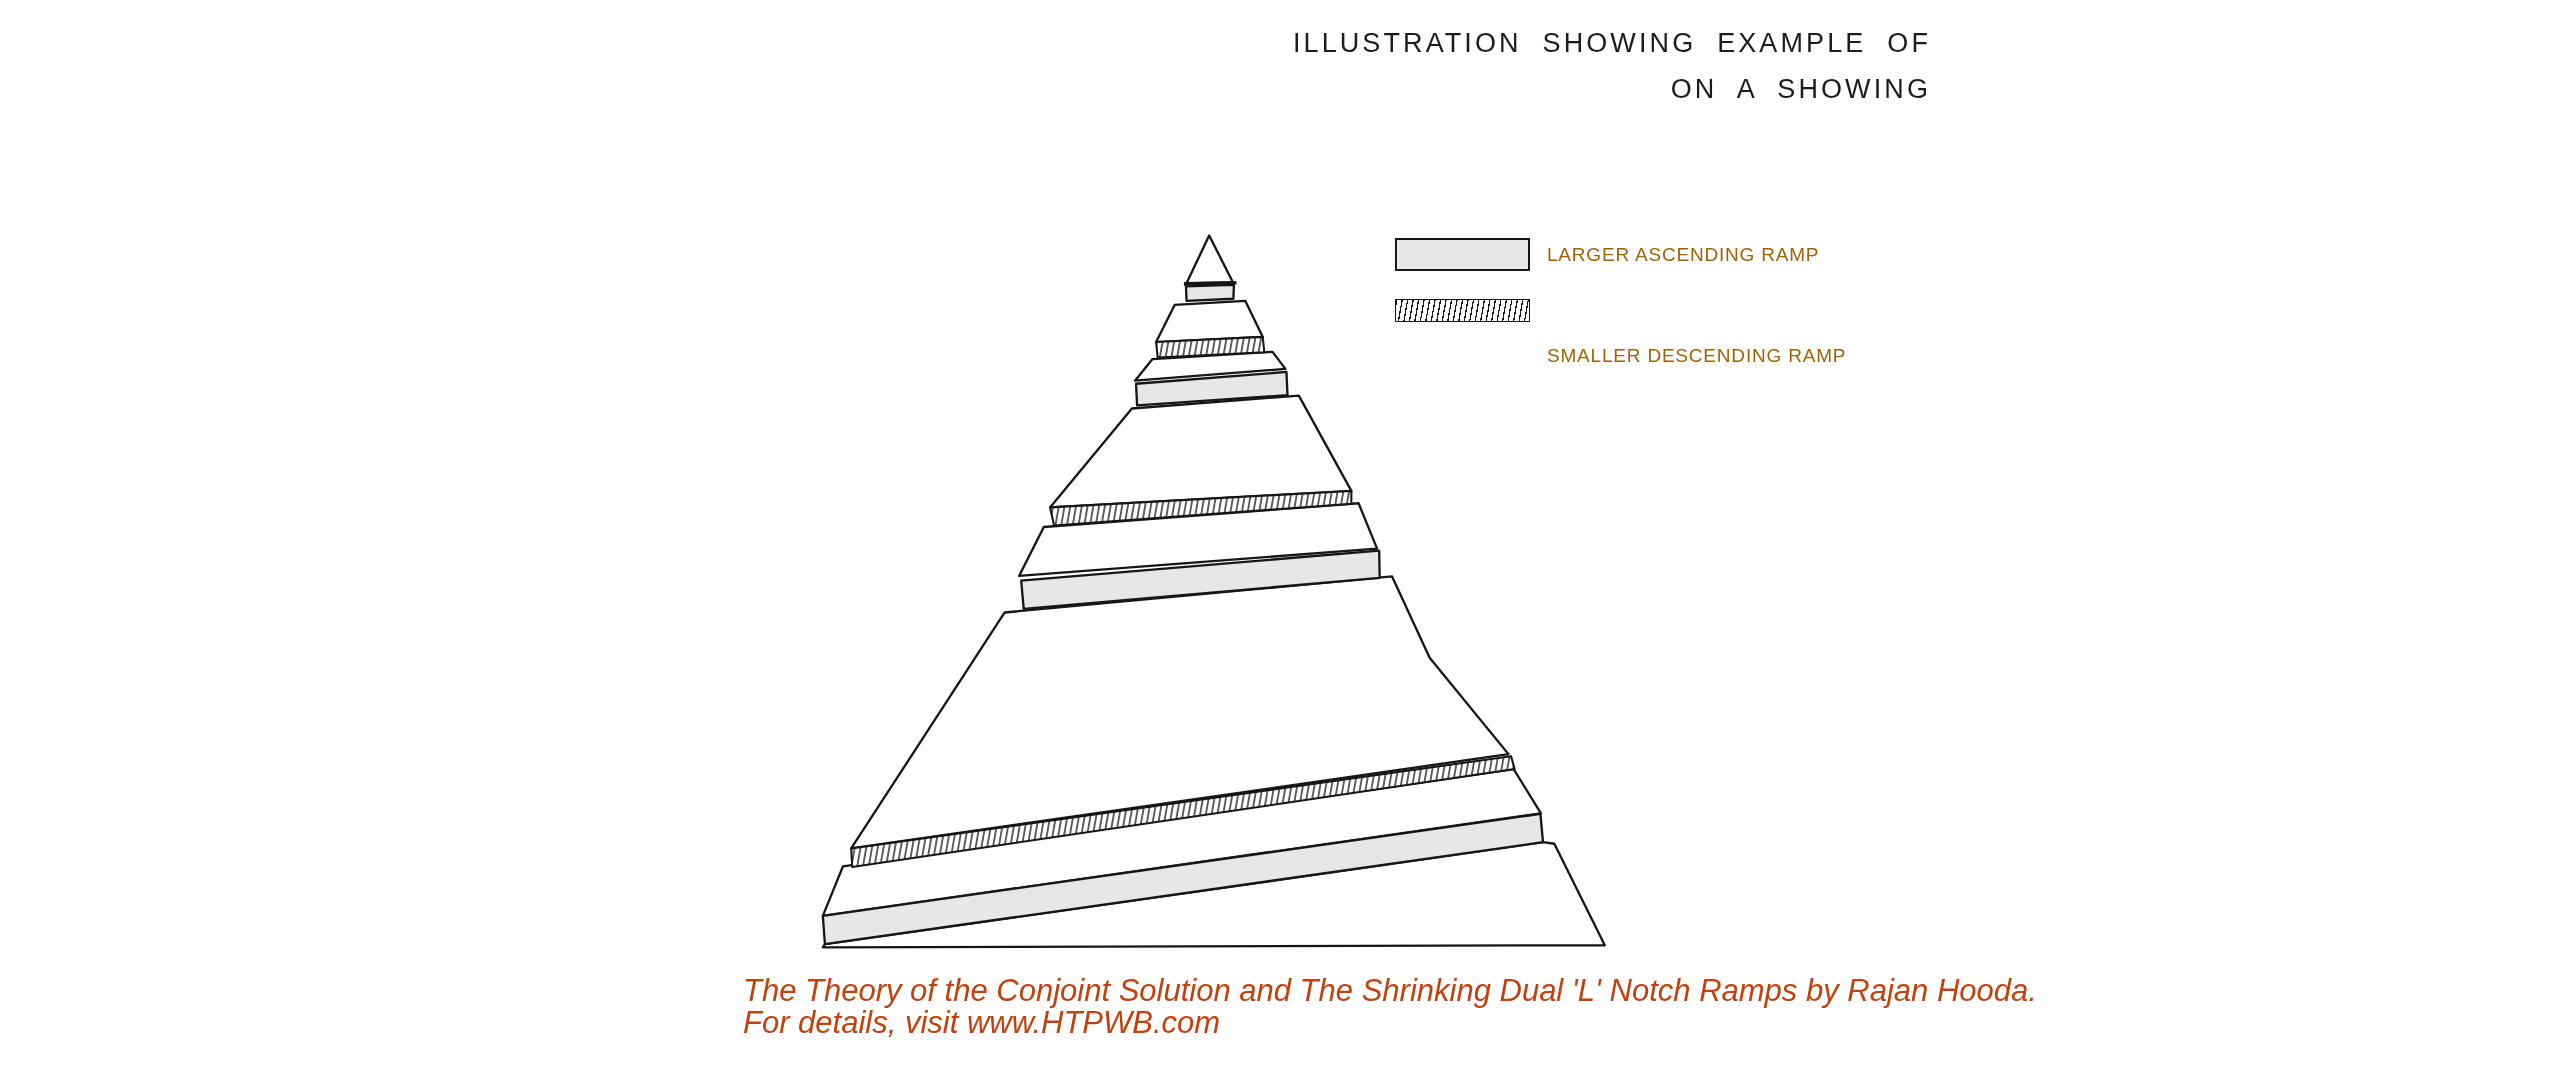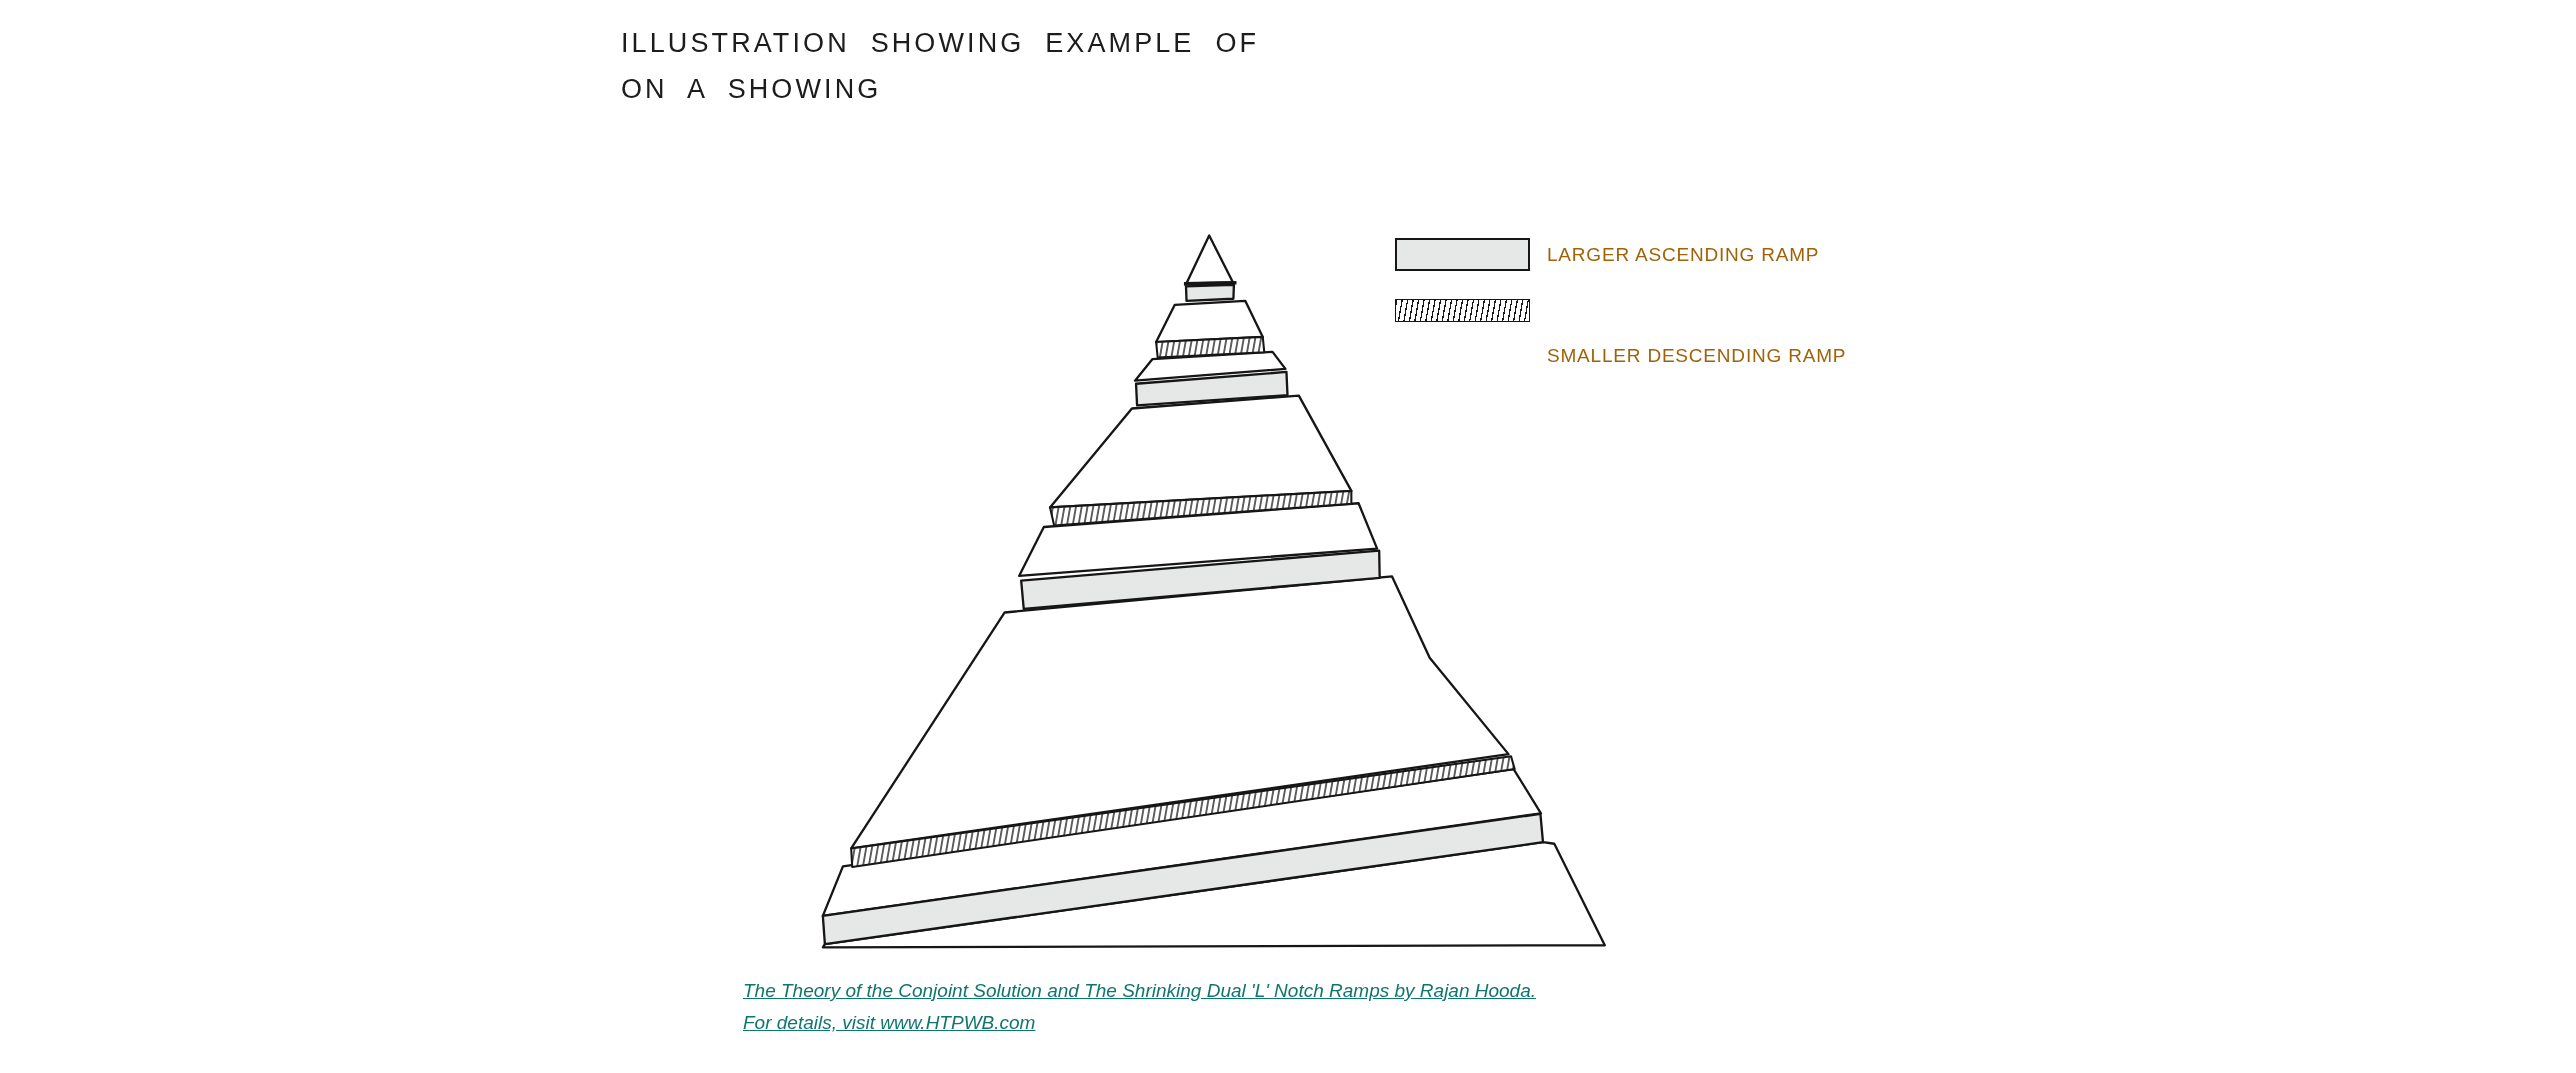--- a/index.html
+++ b/index.html
@@ -16,24 +16,24 @@
     color: #1b1b1b;
   }
   .drawing {
     position: absolute;
     left: 0; top: 0;
     width: 2576px;
     height: 1073px;
   }
   .title-block {
     position: absolute;
-    left: 621px;
+    left: 643px;
     top: 19.6px;
     width: 1288px;
-    text-align: left;
+    text-align: right;
   }
   .title-line {
     font-size: 27px;
     line-height: 46px;
     letter-spacing: 3.1px;
     word-spacing: 10.3px;
     color: #1c1c1c;
     white-space: nowrap;
   }
   .title-line .bold-l {
@@ -83,24 +83,23 @@
     top: 299px;
     line-height: 23px;
     margin-top: 45px;
   }
   .caption {
     position: absolute;
     left: 743px;
     top: 975px;
     width: 1236px;
     font-style: italic;
-    font-size: 19px;
+    font-size: 31px;
     line-height: 32px;
-    color: #0f766e;
-    text-decoration: underline;
+    color: #c2410c;
   }
   .caption div { white-space: nowrap; }
 </style>
 </head>
 <body>
 
 <svg class="drawing" viewBox="0 0 5000 2083">
   <defs>
     <pattern id="hatchPattern" width="11" height="11" patternUnits="userSpaceOnUse" patternTransform="rotate(10)">
       <rect x="0" y="0" width="11" height="11" fill="#ffffff"></rect>

